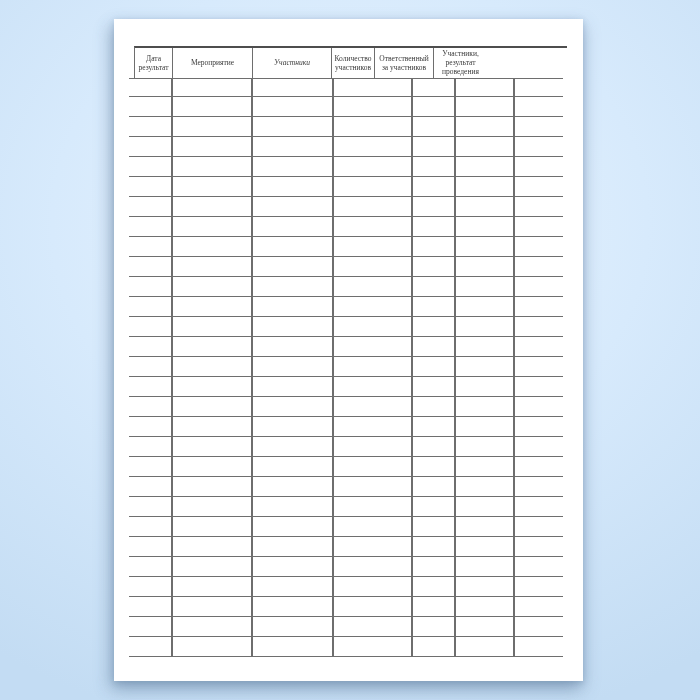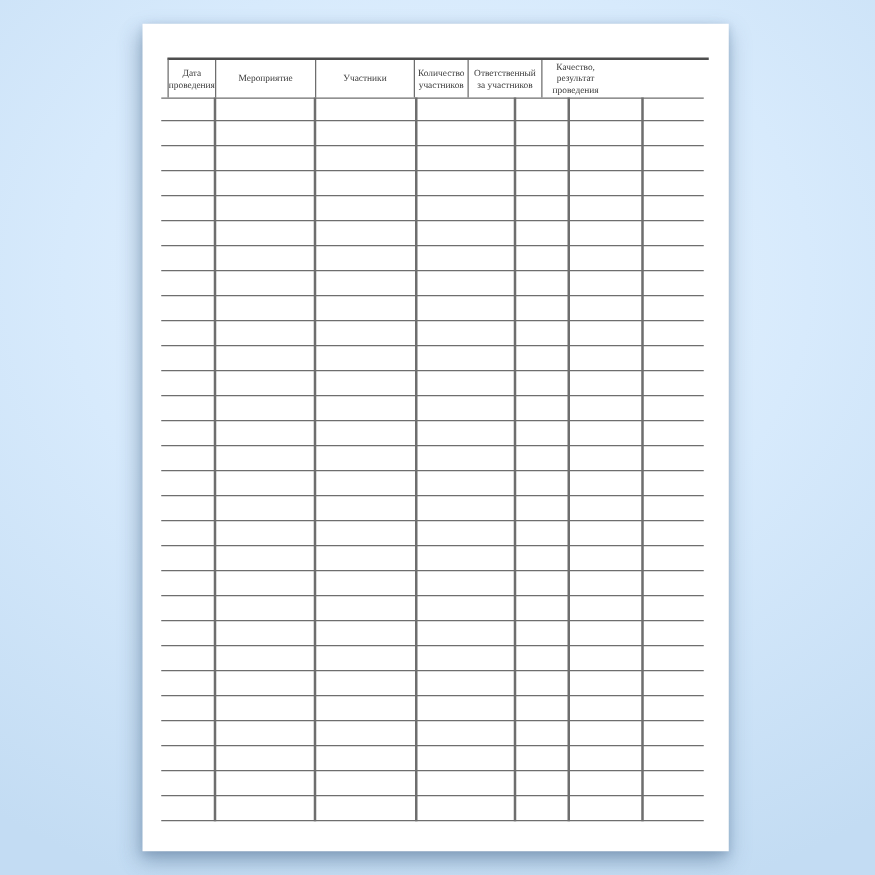--- a/index.html
+++ b/index.html
@@ -87,26 +87,26 @@
     background: var(--line, #6e6e6e);
   }
 </style>
 </head>
 <body>
 
 <div class="scene">
   <div class="page">
     <div class="log-table">
       <div class="header-row" id="header-row">
-          <div class="header-cell" style="width: 38px;">Дата проведения</div>
+          <div class="header-cell" style="width: 38px;">Дата результат</div>
           <div class="header-cell" style="width: 80px;">Мероприятие</div>
-          <div class="header-cell" style="width: 79px;">Участники</div>
+          <div class="header-cell" style="width: 79px; font-style: italic;">Участники</div>
           <div class="header-cell" style="width: 43px;">Количество участников</div>
           <div class="header-cell" style="width: 59px;">Ответственный за участников</div>
-          <div class="header-cell" style="width: 53px;">Качество, результат проведения</div>
+          <div class="header-cell" style="width: 53px;">Участники, результат проведения</div>
         </div>
       <div class="table-body" id="table-body">
           <div class="body-row"></div>
           <div class="body-row"></div>
           <div class="body-row"></div>
           <div class="body-row"></div>
           <div class="body-row"></div>
           <div class="body-row"></div>
           <div class="body-row"></div>
           <div class="body-row"></div>

